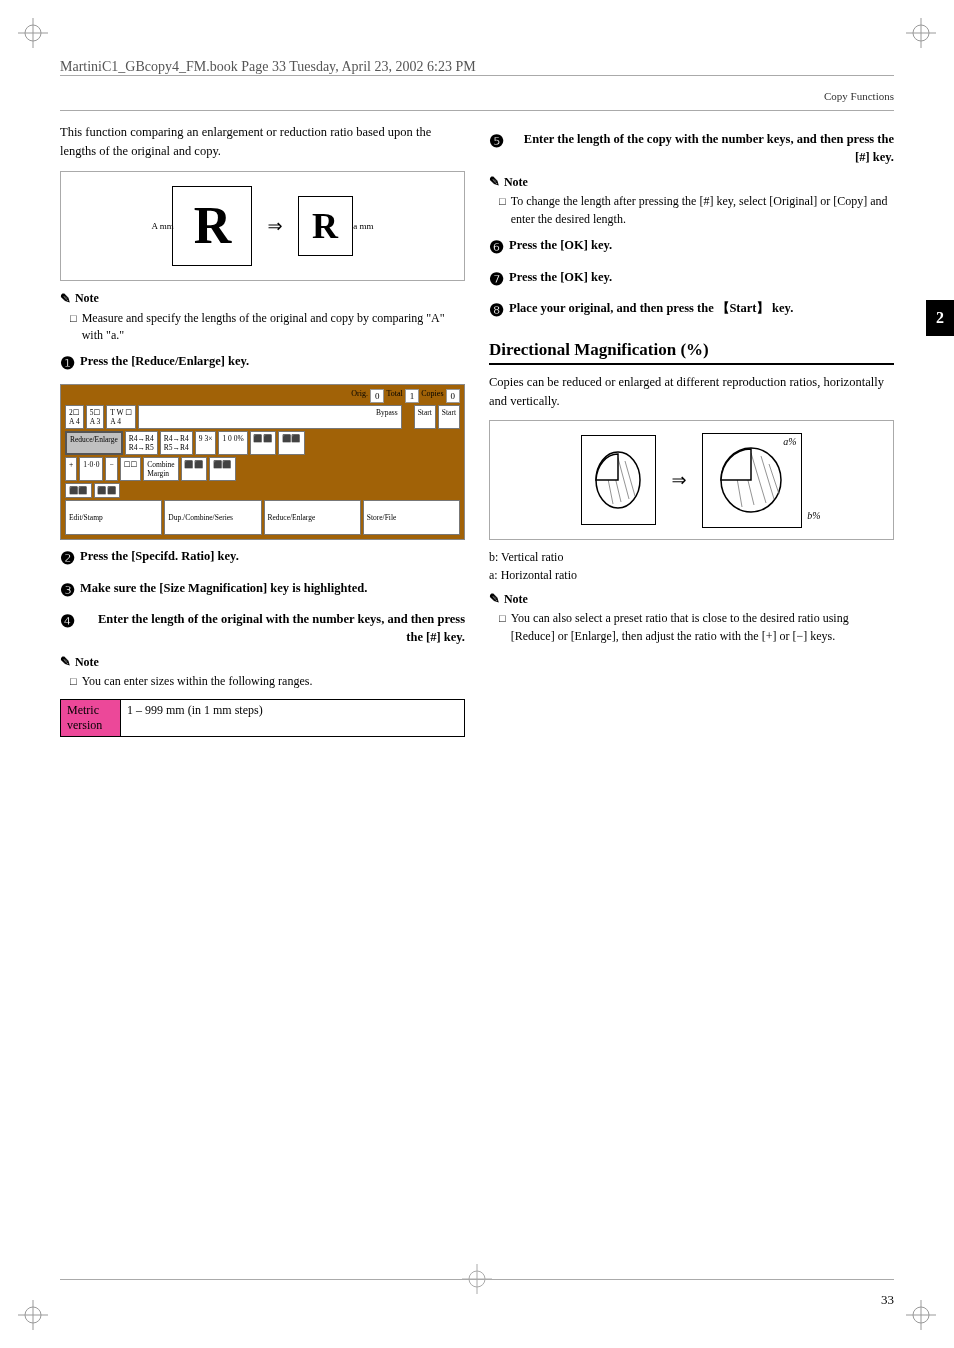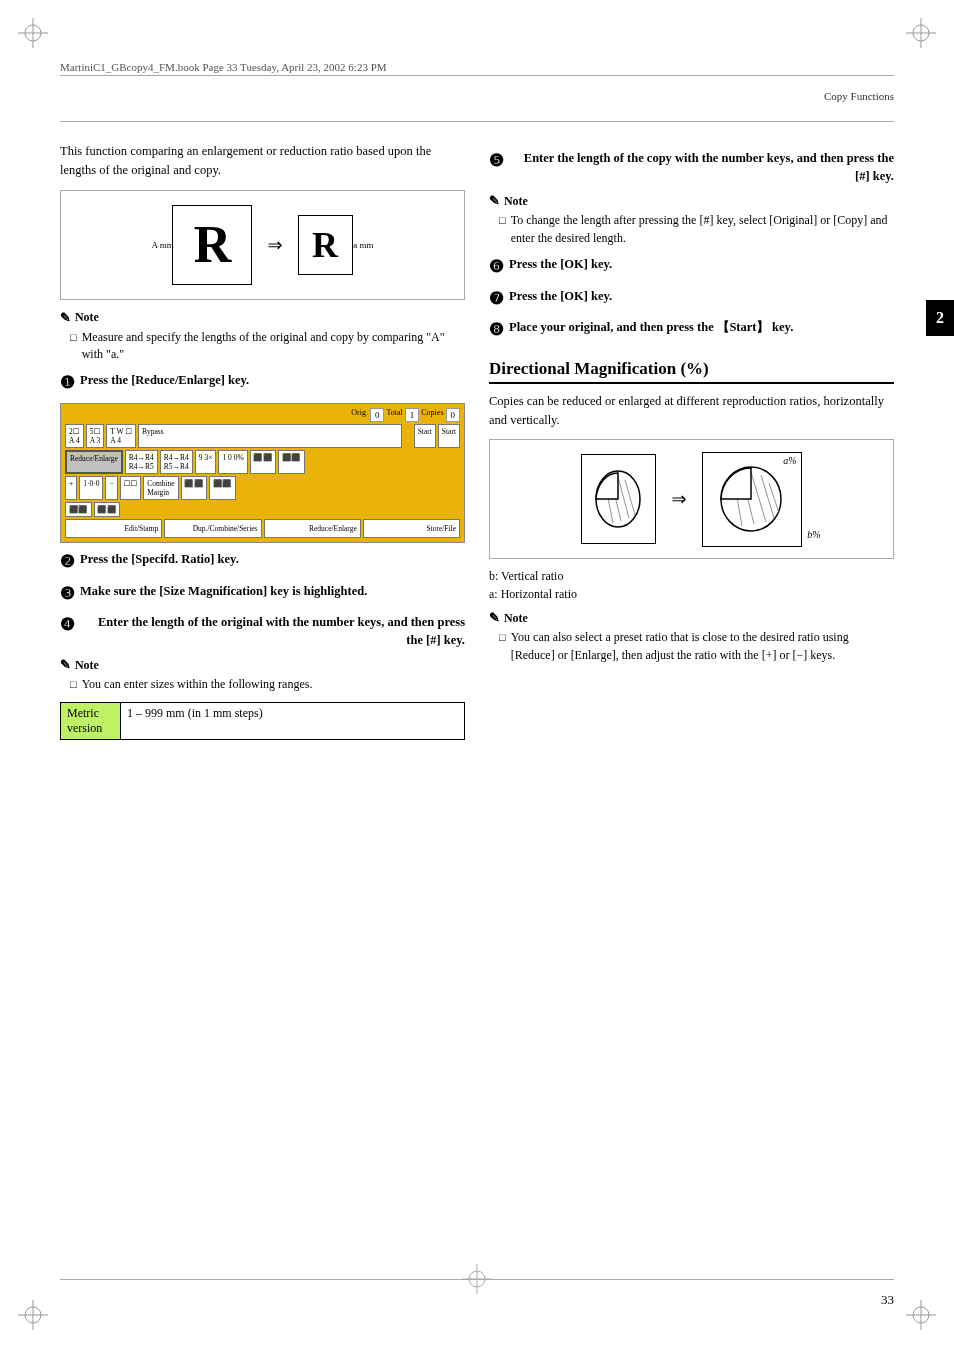--- a/index.html
+++ b/index.html
@@ -31,21 +31,21 @@
       position: absolute;
       top: 58px;
       left: 60px;
       right: 60px;
       height: 18px;
       border-bottom: 1px solid #aaa;
       display: flex;
       align-items: center;
     }
     .header-bar-text {
-      font-size: 11px;
+      font-size: 14px;
       color: #555;
     }
 
     
     .section-tab {
       position: absolute;
       top: 300px;
       right: 0;
       width: 28px;
       background: #000;
@@ -101,23 +101,23 @@
     .col-right {
       flex: 1;
       min-width: 0;
     }
 
     
     .right-header {
       text-align: right;
       font-size: 11px;
       color: #333;
-      margin-bottom: 20px;
+      margin-bottom: 12px;
       border-bottom: 1px solid #aaa;
-      padding-bottom: 19px;
+      padding-bottom: 8px;
     }
 
     
     .section-heading {
       font-size: 17px;
       font-weight: bold;
       border-bottom: 2.5px solid #000;
       padding-bottom: 3px;
       margin-bottom: 8px;
     }
@@ -230,21 +230,21 @@
     .step-text {
       font-size: 12.5px;
       line-height: 1.45;
       text-align: right;
     }
     .step-text b { font-weight: bold; }
 
     
     .kbd-panel {
       border: 1px solid #888;
-      background: #eab308;
+      background: #a16207;
       padding: 4px;
       margin: 6px 0;
       font-size: 8px;
     }
     .kbd-top-row {
       display: flex;
       justify-content: flex-end;
       gap: 2px;
       margin-bottom: 2px;
       font-size: 8px;
@@ -266,54 +266,55 @@
     }
     .kbd-key {
       background: #fff;
       border: 1px solid #777;
       padding: 2px 3px;
       font-size: 7.5px;
       white-space: nowrap;
     }
     .kbd-key-wide {
       flex: 2;
+      text-align: right;
     }
     .kbd-key-active {
       background: #c0c0c0;
       border: 2px solid #555;
     }
     .kbd-bottom-row {
       display: flex;
       gap: 2px;
       margin-top: 2px;
     }
     .kbd-bottom-key {
       flex: 1;
       background: #fff;
       border: 1px solid #777;
-      padding: 4px 3px;
+      padding: 12px 3px;
       font-size: 7.5px;
-      text-align: right;
+      text-align: left;
     }
 
     
     .data-table {
       width: 100%;
       border-collapse: collapse;
       font-size: 12px;
       margin: 6px 0;
     }
     .data-table td {
       border: 1px solid #000;
       padding: 3px 6px;
       vertical-align: top;
     }
     .data-table td:first-child {
       width: 60px;
-      background: #bef264;
+      background: #ec4899;
     }
 
     
     .dir-diagram {
       border: 1px solid #aaa;
       padding: 8px 12px;
       margin: 10px 0;
       display: flex;
       align-items: center;
       justify-content: center;

